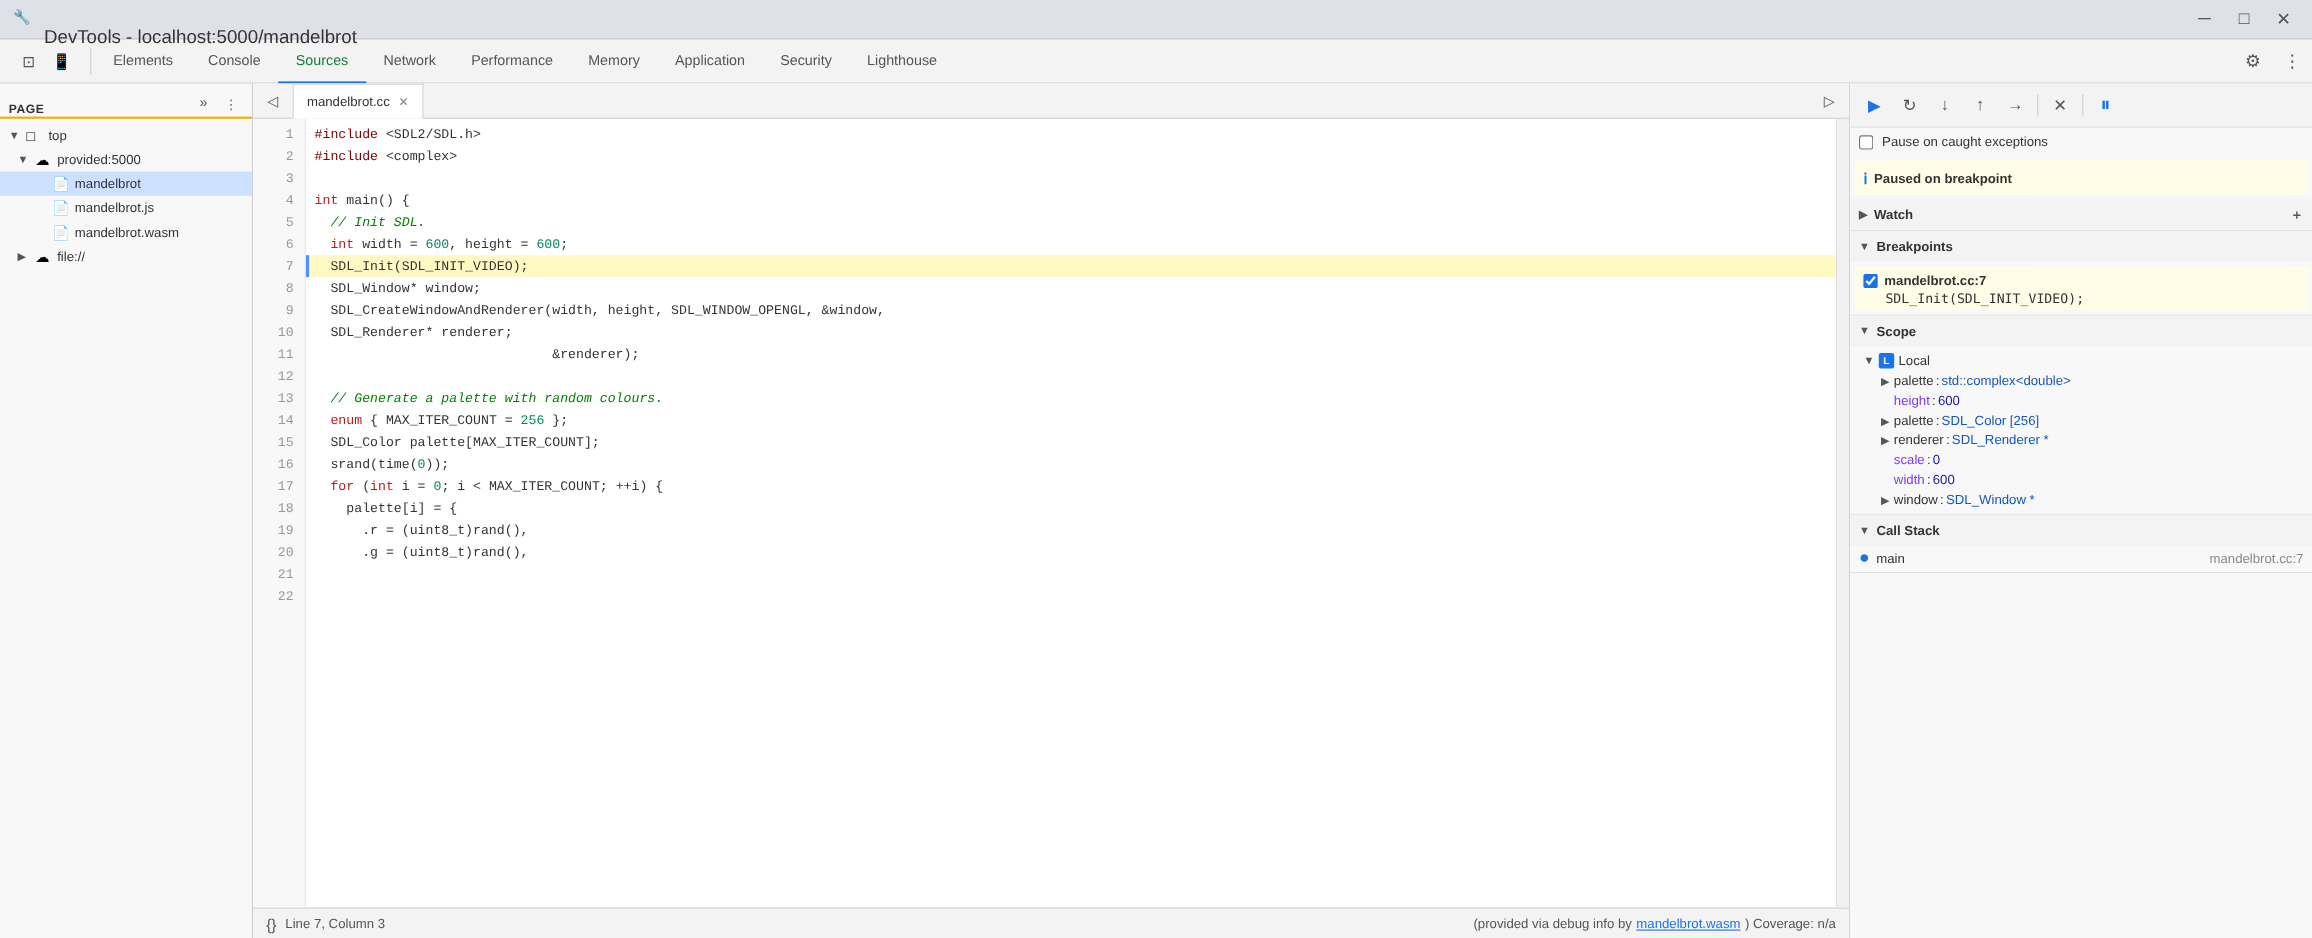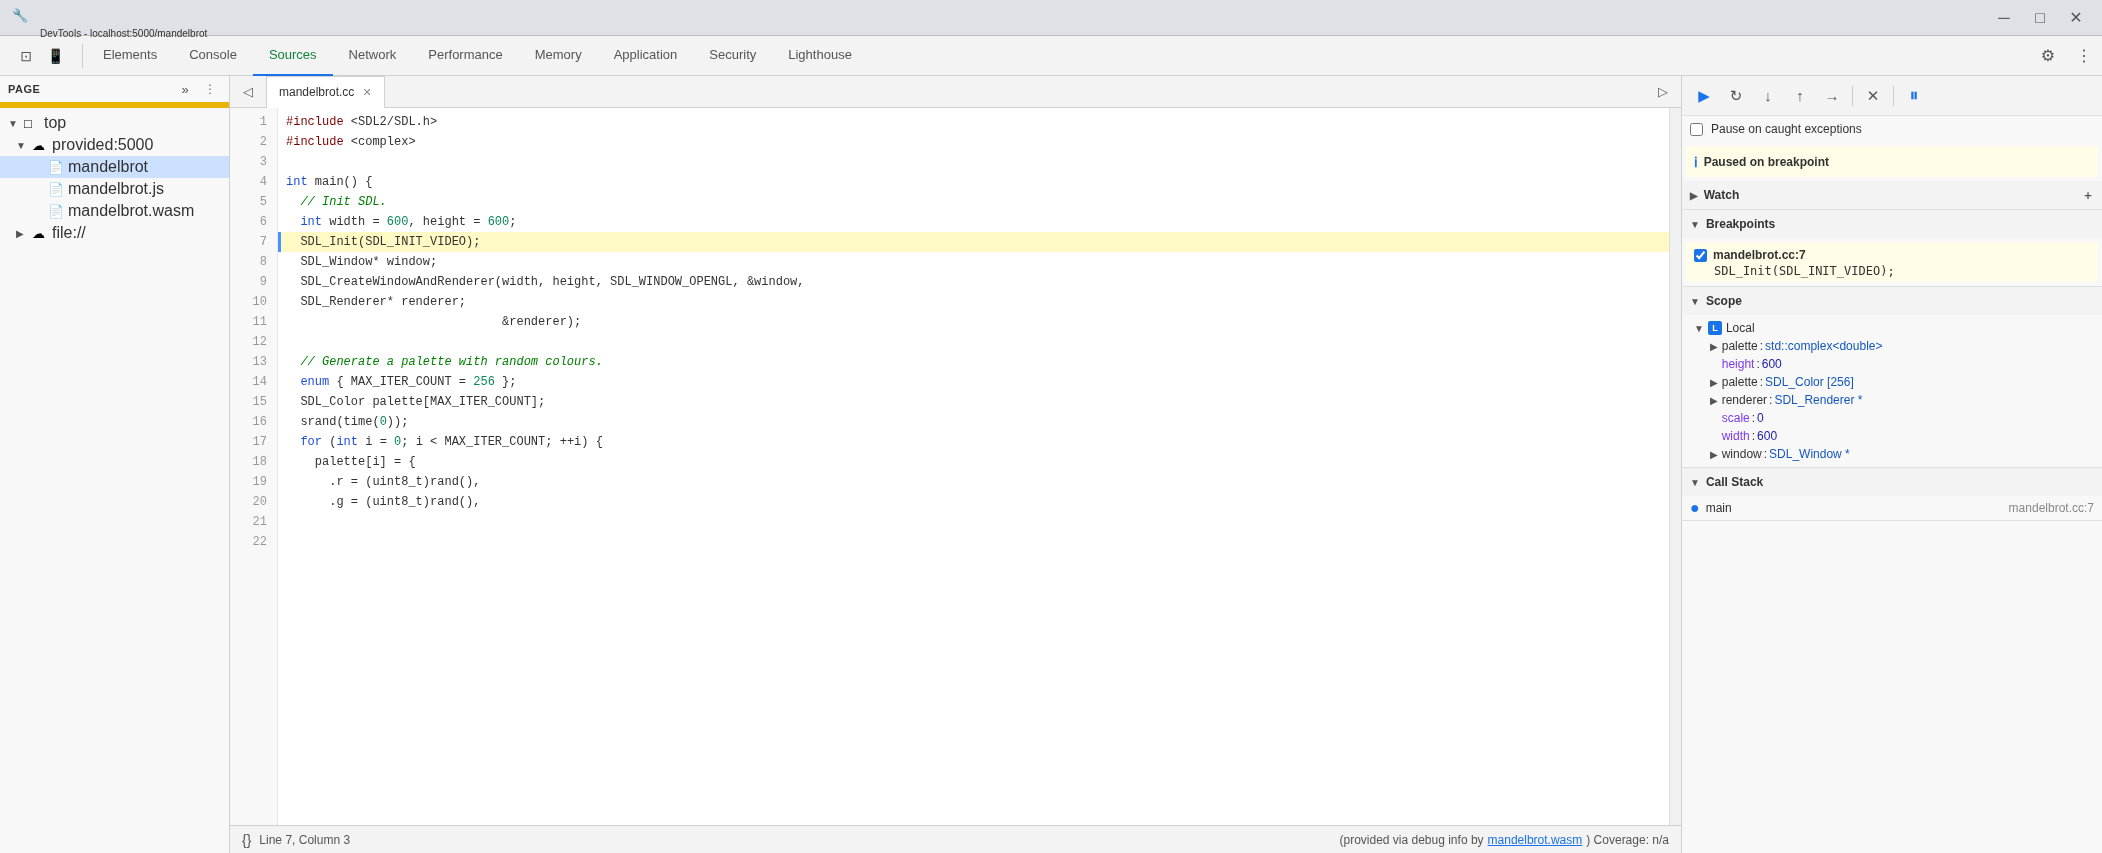--- a/index.html
+++ b/index.html
@@ -4,21 +4,21 @@
   <style>
     * { box-sizing: border-box; margin: 0; padding: 0; }
     body { font-family: -apple-system, BlinkMacSystemFont, 'Segoe UI', sans-serif; font-size: 13px; background: #f0f0f0; overflow: hidden; }
 
     
     .title-bar {
       display: flex; align-items: center; background: #dee1e6; height: 36px;
       padding: 0 12px; border-bottom: 1px solid #c0c0c0; user-select: none;
     }
     .title-bar-icon { width: 20px; height: 20px; margin-right: 8px; }
-    .title-bar-title { flex: 1; font-size: 10px; color: #333; margin-top: 32px; }
+    .title-bar-title { flex: 1; font-size: 17px; color: #333; margin-top: 32px; }
     .title-bar-buttons { display: flex; gap: 8px; }
     .title-bar-btn {
       width: 28px; height: 28px; border: none; background: transparent;
       cursor: pointer; font-size: 16px; color: #555; display: flex; align-items: center; justify-content: center;
     }
 
     
     .tab-bar {
       display: flex; align-items: center; background: #f3f3f3; height: 40px;
       border-bottom: 1px solid #d0d0d0; padding: 0 4px;
@@ -34,33 +34,33 @@
     .tab-item.active { color: #15803d; border-bottom-color: #1a73e8; }
     .tab-spacer { flex: 1; }
     .tab-gear { margin-right: 8px; cursor: pointer; color: #555; width: 28px; height: 28px; display: flex; align-items: center; justify-content: center; font-size: 16px; }
     .tab-dots { cursor: pointer; color: #555; width: 28px; height: 28px; display: flex; align-items: center; justify-content: center; font-size: 16px; }
 
     
     .main { display: flex; height: calc(100vh - 36px - 40px); }
 
     
     .left-panel { width: 230px; min-width: 230px; background: #f8f8f8; border-right: 1px solid #d0d0d0; display: flex; flex-direction: column; }
-    .left-panel-header { display: flex; align-items: center; padding: 0 8px; height: 32px; border-bottom: 6px solid #eab308; }
+    .left-panel-header { display: flex; align-items: flex-end; padding: 0 8px; height: 32px; border-bottom: 2px solid #eab308; }
     .left-panel-title { font-size: 11px; font-weight: 600; color: #333; flex: 1; text-transform: uppercase; letter-spacing: 0.5px; }
     .lp-icon { width: 22px; height: 22px; display: flex; align-items: center; justify-content: center; cursor: pointer; font-size: 12px; color: #666; }
 
     .tree { flex: 1; overflow-y: auto; padding: 4px 0; }
     .tree-item { display: flex; align-items: center; padding: 2px 8px; cursor: pointer; height: 22px; }
     .tree-item.selected { background: #cce0ff; }
     .tree-arrow { width: 16px; font-size: 10px; color: #555; flex-shrink: 0; }
     .tree-arrow.open::before { content: '▼'; }
     .tree-arrow.closed::before { content: '▶'; }
     .tree-arrow.empty { visibility: hidden; }
     .tree-icon { width: 16px; margin-right: 4px; flex-shrink: 0; font-size: 13px; }
-    .tree-label { font-size: 16px; color: #333; white-space: nowrap; overflow: hidden; text-overflow: ellipsis; }
+    .tree-label { font-size: 12px; color: #333; white-space: nowrap; overflow: hidden; text-overflow: ellipsis; }
     .tree-indent-1 { padding-left: 16px; }
     .tree-indent-2 { padding-left: 32px; }
 
     
     .middle-panel { flex: 1; display: flex; flex-direction: column; background: #fff; border-right: 1px solid #d0d0d0; min-width: 0; }
     .file-tabs { display: flex; align-items: center; height: 32px; background: #f3f3f3; border-bottom: 1px solid #d0d0d0; padding: 0 4px; }
     .file-tab {
       display: flex; align-items: center; padding: 0 12px; height: 32px; cursor: pointer;
       font-size: 12px; color: #333; background: #fff; border-right: 1px solid #d0d0d0;
       border-top: 1px solid #d0d0d0; border-left: 1px solid #d0d0d0; margin-right: 2px;
@@ -78,21 +78,21 @@
     }
     .code-scroll { flex: 1; overflow: auto; padding: 4px 0; }
     .code-line {
       height: 20px; line-height: 20px; padding: 0 8px; font-size: 12px;
       font-family: 'Consolas', 'Courier New', monospace; white-space: pre; color: #333;
     }
     .code-line.highlighted { background: #4d90fe33; border-left: 3px solid #4d90fe; padding-left: 5px; }
     .code-line.active-line { background: #fff9c4; }
     .scrollbar-v { width: 12px; background: #f0f0f0; border-left: 1px solid #e0e0e0; }
 
-    .code-kw { color: #1d4ed8; }
+    .code-kw { color: #b91c1c; }
     .code-comment { color: #008000; font-style: italic; }
     .code-num { color: #09885a; }
     .code-pp { color: #800000; }
 
     
     .status-bar {
       height: 28px; background: #f3f3f3; border-top: 1px solid #d0d0d0;
       display: flex; align-items: center; padding: 0 12px; font-size: 12px; color: #555;
     }
     .status-curly { font-size: 14px; color: #555; cursor: pointer; margin-right: 8px; }

